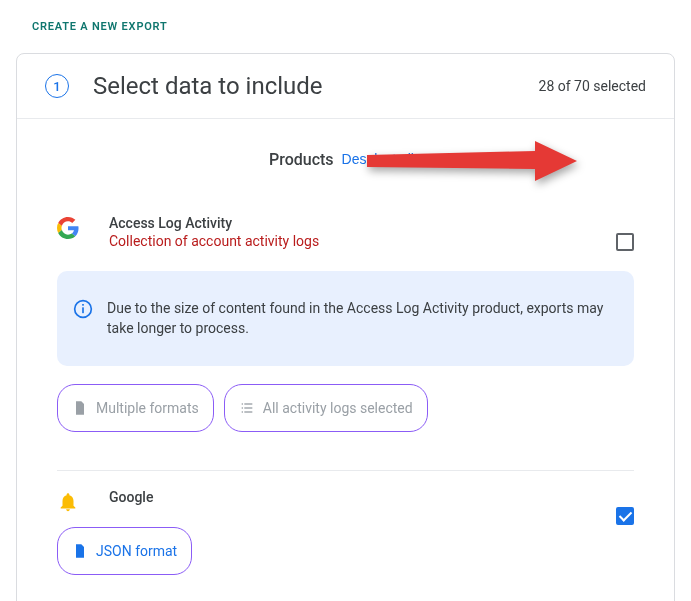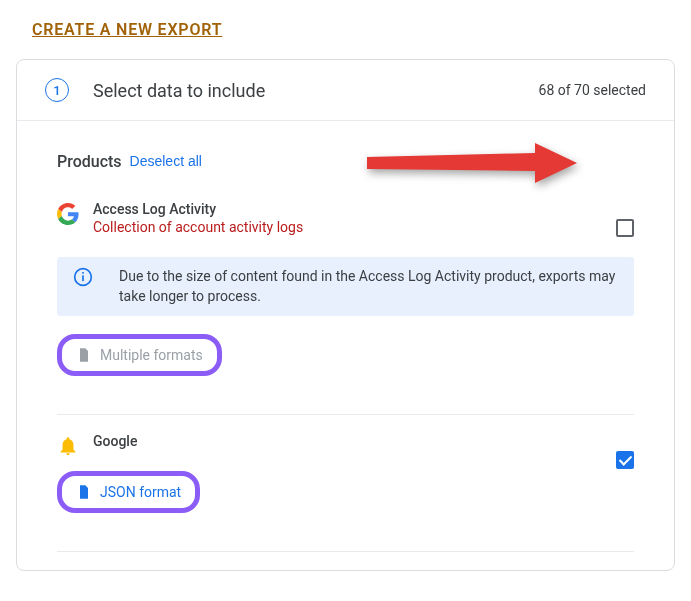--- a/index.html
+++ b/index.html
@@ -1,63 +1,63 @@
 <!DOCTYPE html>
 <html><head>
 <meta charset="utf-8">
 <style>
 * { box-sizing: border-box; margin: 0; padding: 0; }
 body { font-family: 'Google Sans', Roboto, Arial, sans-serif; background: #fff; width: 691px; height: 601px; overflow: hidden; }
-.page-header { font-size: 16px; font-weight: 600; letter-spacing: 0.8px; color: #a16207; padding: 20px 16px 20px 32px; text-transform: uppercase; text-decoration: underline; }
+.page-header { font-size: 11px; font-weight: 600; letter-spacing: 0.8px; color: #0f766e; padding: 20px 16px 20px 32px; text-transform: uppercase; }
 .card { border: 1px solid #dadce0; border-radius: 8px; margin: 0 16px; overflow: hidden; }
 .step-header { display: flex; align-items: center; justify-content: space-between; padding: 18px 28px; border-bottom: 1px solid #e8eaed; }
 .step-left { display: flex; align-items: center; gap: 24px; }
 .step-circle { width: 24px; height: 24px; border: 1px solid #1a73e8; border-radius: 50%; display: flex; align-items: center; justify-content: center; color: #1a73e8; font-size: 13px; font-weight: 500; }
-.step-title { font-size: 18px; color: #3c4043; font-weight: 400; }
+.step-title { font-size: 24px; color: #3c4043; font-weight: 400; }
 .step-status { font-size: 14px; color: #3c4043; }
 .body-area { padding: 28px 40px 0 40px; position: relative; }
-.products-row { display: flex; align-items: center; justify-content: flex-start; margin-bottom: 28px; position: relative; }
+.products-row { display: flex; align-items: center; justify-content: center; margin-bottom: 44px; position: relative; }
 .products-label { font-size: 16px; color: #3c4043; font-weight: 500; }
 .deselect-btn { color: #1a73e8; font-size: 14px; font-weight: 500; background: none; border: none; cursor: pointer; padding: 4px 8px; }
 .arrow-wrap { position: absolute; left: 310px; top: -6px; pointer-events: none; }
 .arrow-wrap svg { filter: drop-shadow(2px 4px 4px rgba(0,0,0,0.35)); }
 .product-item { padding: 0 0 20px 0; }
-.product-head { display: flex; align-items: flex-start; gap: 14px; position: relative; padding-right: 40px; }
+.product-head { display: flex; align-items: flex-start; gap: 30px; position: relative; padding-right: 40px; }
 .product-icon { width: 22px; height: 22px; flex-shrink: 0; margin-top: 2px; }
 .google-g svg { width: 22px; height: 22px; }
 .product-text { flex: 1; }
 .product-title { font-size: 14px; font-weight: 500; color: #3c4043; margin-bottom: 2px; }
 .product-desc { font-size: 14px; color: #b91c1c; }
 .checkbox { position: absolute; right: 0; top: 18px; width: 18px; height: 18px; border: 2px solid #5f6368; border-radius: 2px; cursor: pointer; }
 .checkbox.checked { background: #1a73e8; border-color: #1a73e8; }
 .checkbox.checked::after { content: ""; position: absolute; left: 4px; top: 0px; width: 5px; height: 10px; border: solid #fff; border-width: 0 2px 2px 0; transform: rotate(45deg); }
-.info-box { background: #e8f0fe; border-radius: 3px; padding: 10px 16px; display: flex; gap: 26px; margin: 22px 0 18px 0; }
+.info-box { background: #e8f0fe; border-radius: 10px; padding: 28px 16px; display: flex; gap: 14px; margin: 22px 0 18px 0; }
 .info-icon { width: 20px; height: 20px; flex-shrink: 0; }
 .info-text { font-size: 14px; color: #3c4043; line-height: 1.4; }
 .chip-row { display: flex; gap: 10px; margin-bottom: 18px; }
-.chip { border: 5px solid #8b5cf6; border-radius: 18px; padding: 8px 14px; display: flex; align-items: center; gap: 8px; font-size: 14px; cursor: pointer; background: #fff; }
+.chip { border: 1px solid #8b5cf6; border-radius: 18px; padding: 15px 14px; display: flex; align-items: center; gap: 8px; font-size: 14px; cursor: pointer; background: #fff; }
 .chip.disabled { color: #9aa0a6; }
 .chip.enabled { color: #1a73e8; align-items: center; }
 .chip-ic { width: 16px; height: 16px; display: inline-flex; }
 .divider { height: 1px; background: #e8eaed; margin: 0 0 18px 0; }
 .bell-icon svg { width: 22px; height: 22px; }
 </style>
 </head>
 <body>
 
 <div class="page-header">CREATE A NEW EXPORT</div>
 
 <div class="card">
 
   <div class="step-header">
     <div class="step-left">
       <div class="step-circle">1</div>
       <div class="step-title">Select data to include</div>
     </div>
-    <div class="step-status">68 of 70 selected</div>
+    <div class="step-status">28 of 70 selected</div>
   </div>
 
   <div class="body-area">
 
     <div class="products-row">
       <div class="products-label">Products</div>
       <button class="deselect-btn">Deselect all</button>
       <div class="arrow-wrap">
         <svg width="210" height="42" viewBox="0 0 210 42">
           <polygon points="0,14 168,10 168,0 210,20 168,40 168,28 0,26" fill="#e53935"></polygon>
@@ -95,20 +95,33 @@
 
       <div class="chip-row">
         <div class="chip disabled">
           <span class="chip-ic">
             <svg viewBox="0 0 24 24" width="16" height="16" fill="#9aa0a6">
                 <path d="M6 2h8l4 4v16H6z"></path>
               </svg>
           </span>
           <span>Multiple formats</span>
         </div>
+        <div class="chip disabled">
+          <span class="chip-ic">
+            <svg viewBox="0 0 24 24" width="16" height="16" fill="#9aa0a6">
+                <rect x="4" y="5" width="2" height="2"></rect>
+                <rect x="8" y="5" width="12" height="2"></rect>
+                <rect x="4" y="11" width="2" height="2"></rect>
+                <rect x="8" y="11" width="12" height="2"></rect>
+                <rect x="4" y="17" width="2" height="2"></rect>
+                <rect x="8" y="17" width="12" height="2"></rect>
+              </svg>
+          </span>
+          <span>All activity logs selected</span>
+        </div>
       </div>
     </div>
 
     <div class="divider"></div>
 
     <div class="product-item">
       <div class="product-head">
         <div class="product-icon bell-icon">
           <svg viewBox="0 0 24 24">
               <path fill="#fbbc04" d="M12 22c1.1 0 2-.9 2-2h-4c0 1.1.9 2 2 2zm6-6V11c0-3.07-1.63-5.64-4.5-6.32V4c0-.83-.67-1.5-1.5-1.5S10.5 3.17 10.5 4v.68C7.63 5.36 6 7.92 6 11v5l-2 2v1h16v-1l-2-2z"></path>

